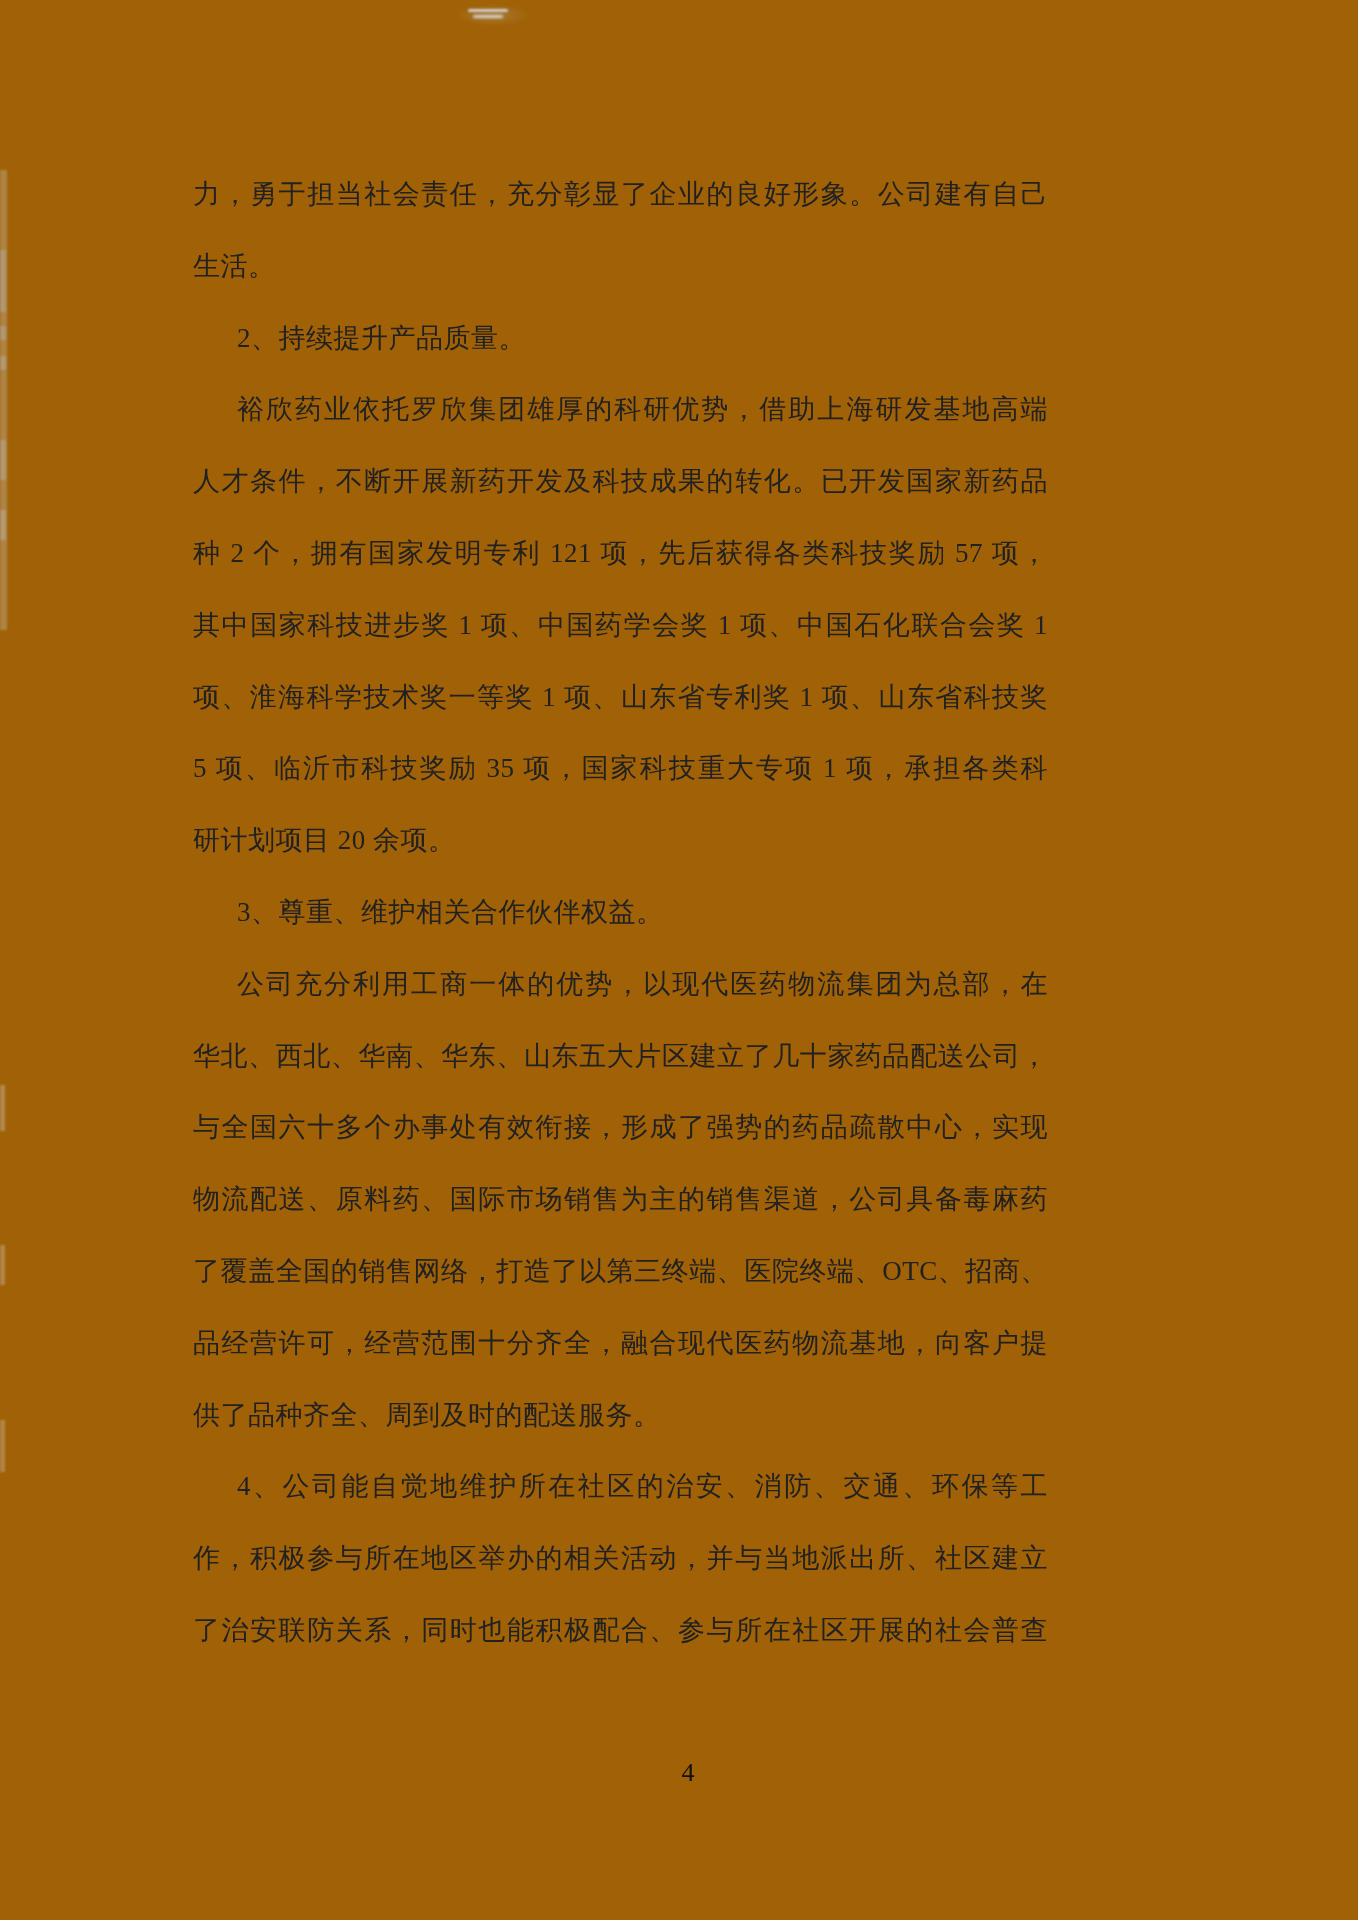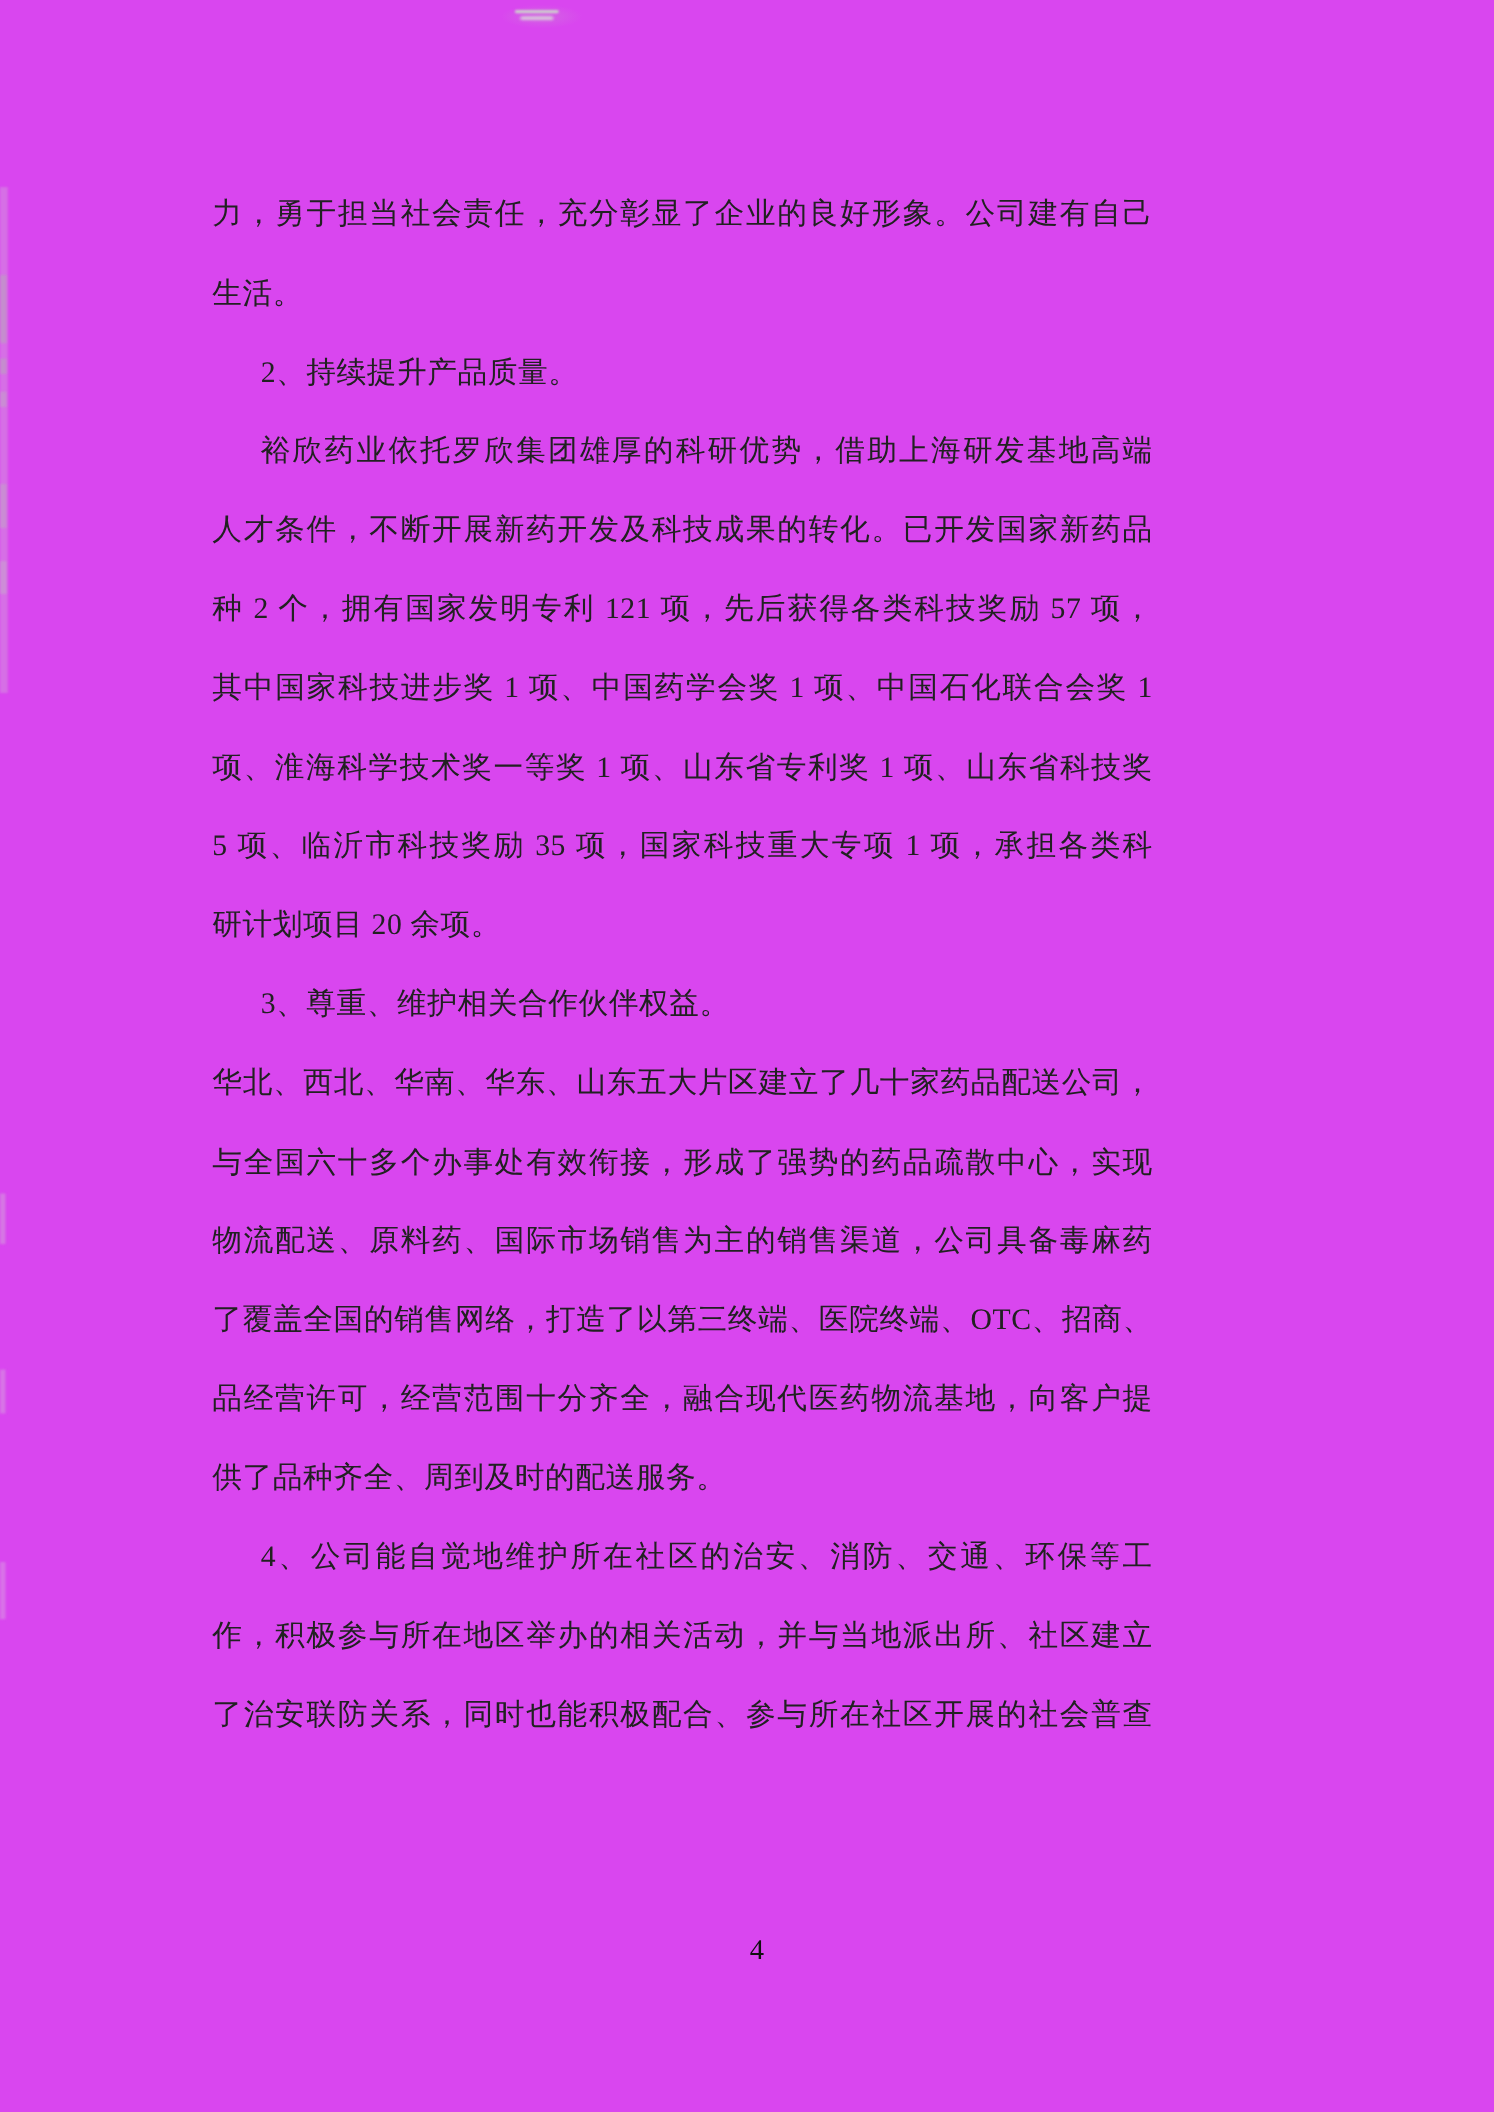--- a/index.html
+++ b/index.html
@@ -5,21 +5,21 @@
   * { margin: 0; padding: 0; box-sizing: border-box; }
   html, body {
     width: 1358px;
     height: 1920px;
     background: #ffffff;
   }
   .page {
     position: relative;
     width: 1358px;
     height: 1920px;
-    background: #d946ef;
+    background: #a16207;
     overflow: hidden;
     font-family: "Liberation Serif", "DejaVu Serif", serif;
   }
   .text-block {
     position: absolute;
     left: 193px;
     top: 159px;
     width: 855px;
     color: #212121;
     font-size: 27px;
@@ -88,20 +88,21 @@
       <div class="line">生活。</div>
       <div class="line indent">2、持续提升产品质量。</div>
       <div class="line fill indent">裕欣药业依托罗欣集团雄厚的科研优势，借助上海研发基地高端</div>
       <div class="line fill">人才条件，不断开展新药开发及科技成果的转化。已开发国家新药品</div>
       <div class="line fill">种 2 个，拥有国家发明专利 121 项，先后获得各类科技奖励 57 项，</div>
       <div class="line fill">其中国家科技进步奖 1 项、中国药学会奖 1 项、中国石化联合会奖 1</div>
       <div class="line fill">项、淮海科学技术奖一等奖 1 项、山东省专利奖 1 项、山东省科技奖</div>
       <div class="line fill">5 项、临沂市科技奖励 35 项，国家科技重大专项 1 项，承担各类科</div>
       <div class="line">研计划项目 20 余项。</div>
       <div class="line indent">3、尊重、维护相关合作伙伴权益。</div>
+      <div class="line fill indent">公司充分利用工商一体的优势，以现代医药物流集团为总部，在</div>
       <div class="line fill">华北、西北、华南、华东、山东五大片区建立了几十家药品配送公司，</div>
       <div class="line fill">与全国六十多个办事处有效衔接，形成了强势的药品疏散中心，实现</div>
       <div class="line fill">物流配送、原料药、国际市场销售为主的销售渠道，公司具备毒麻药</div>
       <div class="line fill">了覆盖全国的销售网络，打造了以第三终端、医院终端、OTC、招商、</div>
       <div class="line fill">品经营许可，经营范围十分齐全，融合现代医药物流基地，向客户提</div>
       <div class="line">供了品种齐全、周到及时的配送服务。</div>
       <div class="line fill indent">4、公司能自觉地维护所在社区的治安、消防、交通、环保等工</div>
       <div class="line fill">作，积极参与所在地区举办的相关活动，并与当地派出所、社区建立</div>
       <div class="line fill">了治安联防关系，同时也能积极配合、参与所在社区开展的社会普查</div>
     </div>

